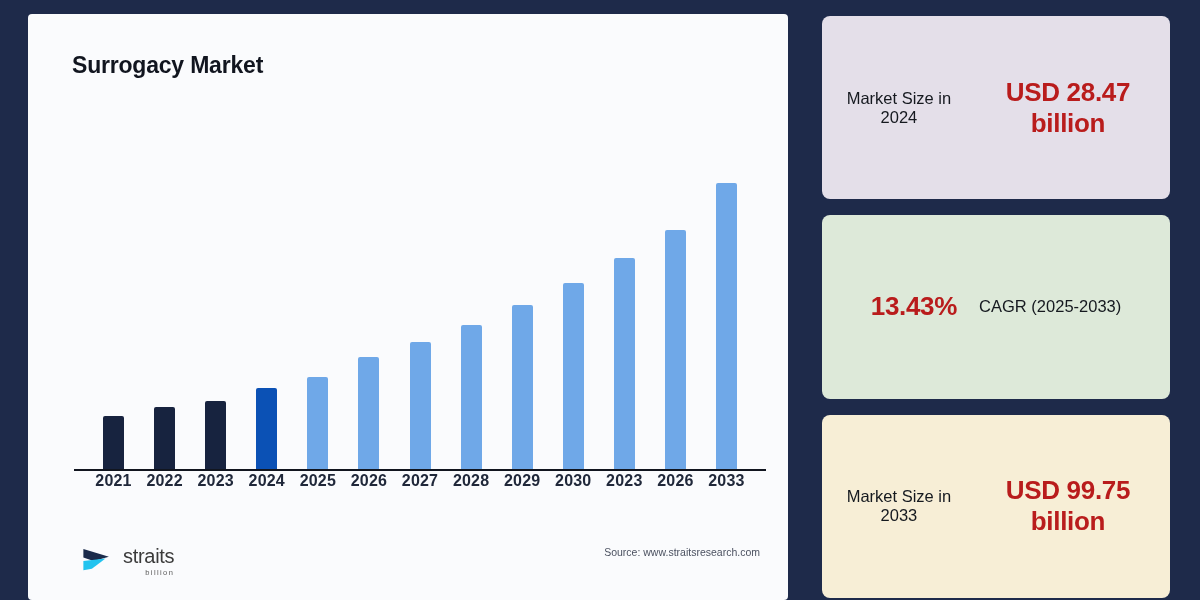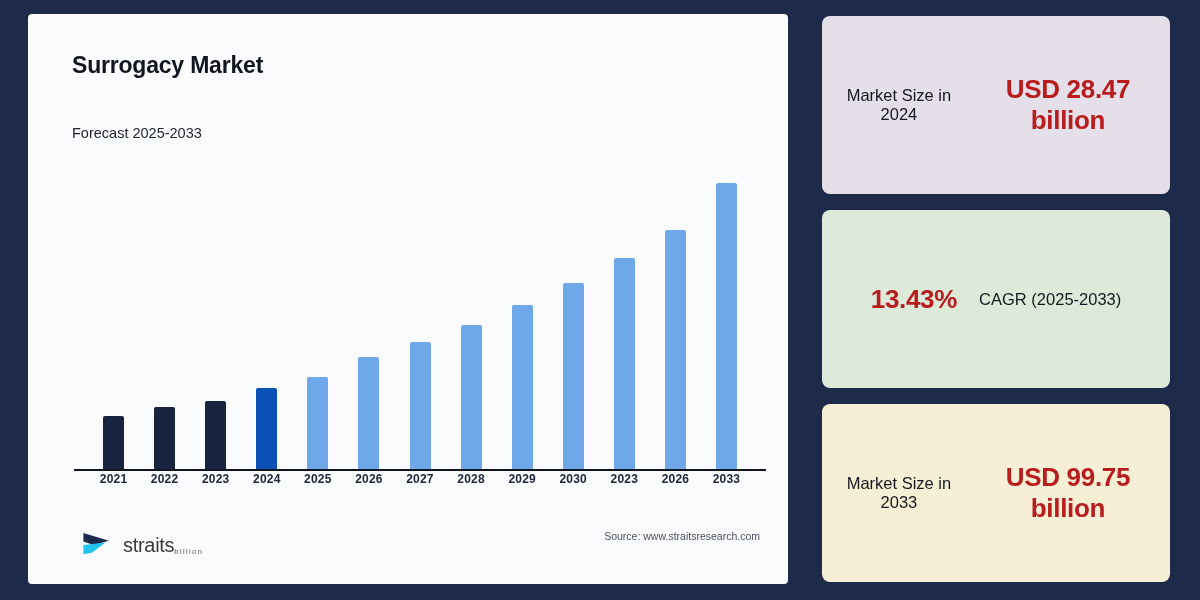--- a/index.html
+++ b/index.html
@@ -8,21 +8,21 @@
     background: #1e2a4a;
     font-family: "Liberation Sans", sans-serif;
     overflow: hidden;
   }
   .app {
     position: relative;
     width: 1200px; height: 600px;
     background: #1e2a4a;
     display: flex;
     align-items: stretch;
-    padding: 14px 30px 16px 28px;
+    padding: 14px 30px 0 28px;
     gap: 34px;
   }
 
   
   .chart-panel {
     position: relative;
     width: 760px;
     background: #fafbfd;
     border-radius: 4px;
     padding: 26px 30px 0 26px;
@@ -82,21 +82,21 @@
     left: 46px;
     top: 458px;
     width: 692px;
     display: flex;
     justify-content: space-between;
     padding: 0 14px;
   }
   .xlabel {
     width: 52px;
     text-align: center;
-    font-size: 12px;
+    font-size: 16px;
     font-weight: bold;
     color: #20283a;
     letter-spacing: 0.2px;
   }
 
   
   .panel-footer {
     position: absolute;
     left: 26px; right: 28px;
     bottom: 22px;
@@ -104,21 +104,21 @@
     align-items: center;
     justify-content: space-between;
   }
   .logo {
     display: flex;
     align-items: center;
     gap: 9px;
     margin-left: 26px;
   }
   .logo-mark { width: 34px; height: 34px; display:block; }
-  .logo-text { display: flex; line-height: 1; }
+  .logo-text { display: flex; flex-direction: column; line-height: 1; }
   .logo-name {
     font-size: 20px;
     color: #3b3b3b;
     letter-spacing: -0.3px;
   }
   .logo-sub {
     font-size: 7.5px;
     color: #5c5c5c;
     letter-spacing: 1.4px;
     align-self: flex-end;
@@ -164,21 +164,20 @@
   .card.cagr { }
 </style>
 </head>
 <body>
 
 <div class="app">
 
   <div class="chart-panel">
 
     <div class="chart-title">Surrogacy Market</div>
-    <div class="chart-subtitle">Forecast 2025-2033</div>
 
     <div class="plot-wrap">
       <div class="bars" id="bars-container">
           <div class="bar-slot">
             <div class="bar" style="height: 54.0073px; background: rgb(23, 35, 63);"></div>
           </div>
           <div class="bar-slot">
             <div class="bar" style="height: 63.2px; background: rgb(23, 35, 63);"></div>
           </div>
           <div class="bar-slot">

